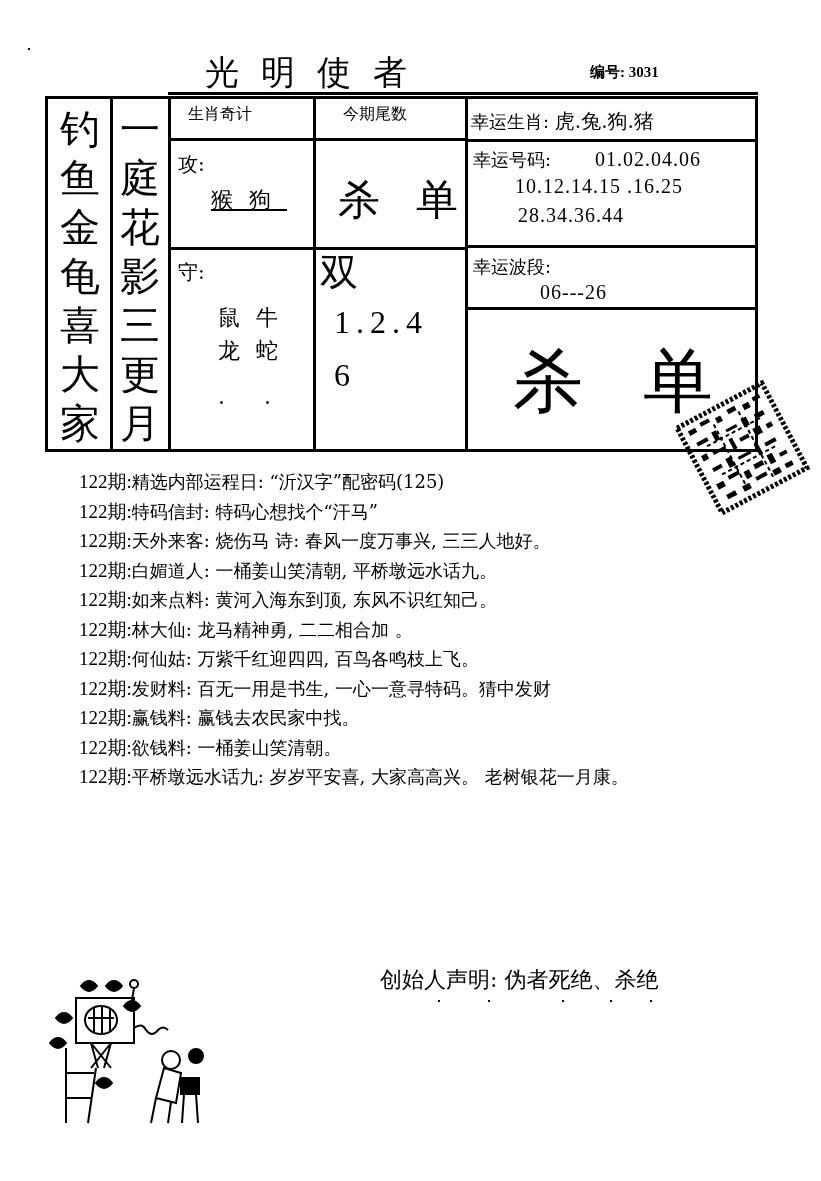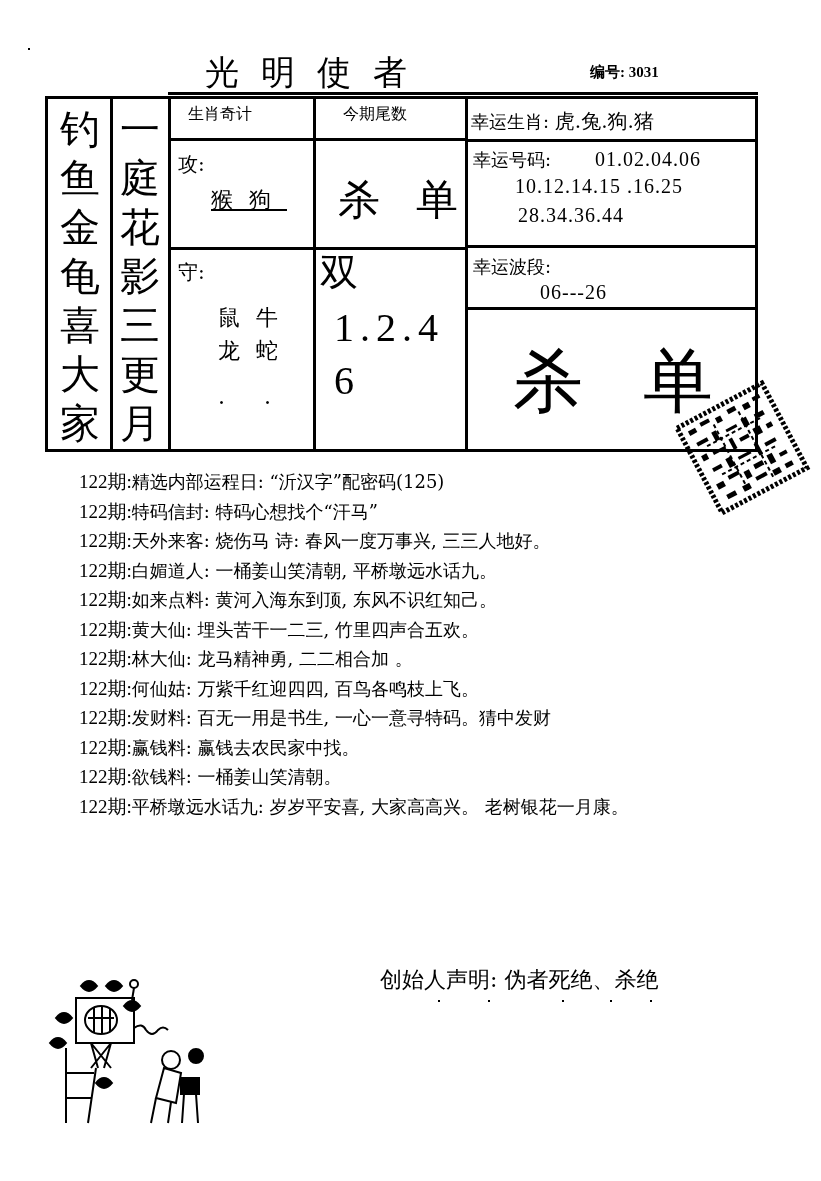--- a/index.html
+++ b/index.html
@@ -13,21 +13,21 @@
   .vline { position:absolute; background:#000; width:3px; }
   .hline { position:absolute; background:#000; height:3px; }
   .vert { position:absolute; display:flex; flex-direction:column; align-items:center; font-size:40px; line-height:49px; }
   .cell-text { position:absolute; white-space:nowrap; }
   .hdr { font-size:16px; }
   .label { font-size:20px; }
   .zodiac { font-size:22px; letter-spacing:16px; }
   .kill-mid { font-size:42px; letter-spacing:36px; }
   .kill-big { font-size:70px; letter-spacing:60px; }
   .nums { font-family:"Liberation Serif","DejaVu Serif",serif; font-size:20px; letter-spacing:1px; }
-  .tail-num { font-family:"Liberation Serif","DejaVu Serif",serif; font-size:40px; letter-spacing:6px; }
+  .tail-num { font-family:"Liberation Serif","DejaVu Serif",serif; font-size:32px; letter-spacing:6px; }
   .lines { left:40px; top:467px; width:760px; }
   .line { font-size:18px; height:29.5px; line-height:29.5px; white-space:nowrap; }
   .line .period { font-family:"Liberation Serif","DejaVu Serif",serif; font-size:19px;margin-left:39px; }
   .footer { left:380px; top:965px; font-size:22px; white-space:nowrap; }
   .stamp { left:672px; top:378px; width:140px; height:140px; }
   .illus { left:36px; top:978px; width:170px; height:150px; }
   .speck { position:absolute; width:2px; height:2px; background:#000; }
 </style>
 </head>
 <body>
@@ -145,21 +145,20 @@
     </g>
   </svg>
 </div>
 
 <div class="abs lines">
   <div class="line"><span class="period">122期:</span><span>精选内部运程日: “沂汉字”配密码(125)</span></div>
   <div class="line"><span class="period">122期:</span><span>特码信封: 特码心想找个“汗马”</span></div>
   <div class="line"><span class="period">122期:</span><span>天外来客: 烧伤马 诗: 春风一度万事兴, 三三人地好。</span></div>
   <div class="line"><span class="period">122期:</span><span>白媚道人: 一桶姜山笑清朝, 平桥墩远水话九。</span></div>
   <div class="line"><span class="period">122期:</span><span>如来点料: 黄河入海东到顶, 东风不识红知己。</span></div>
-  <div class="line"><span class="period">122期:</span><span>黄大仙: 埋头苦干一二三, 竹里四声合五欢。</span></div>
   <div class="line"><span class="period">122期:</span><span>林大仙: 龙马精神勇,  二二相合加 。</span></div>
   <div class="line"><span class="period">122期:</span><span>何仙姑: 万紫千红迎四四, 百鸟各鸣枝上飞。</span></div>
   <div class="line"><span class="period">122期:</span><span>发财料: 百无一用是书生, 一心一意寻特码。猜中发财</span></div>
   <div class="line"><span class="period">122期:</span><span>赢钱料: 赢钱去农民家中找。</span></div>
   <div class="line"><span class="period">122期:</span><span>欲钱料: 一桶姜山笑清朝。</span></div>
   <div class="line"><span class="period">122期:</span><span>平桥墩远水话九: 岁岁平安喜, 大家高高兴。 老树银花一月康。</span></div>
 </div>
 
 <div class="abs footer">创始人声明: 伪者死绝、杀绝</div>
 

